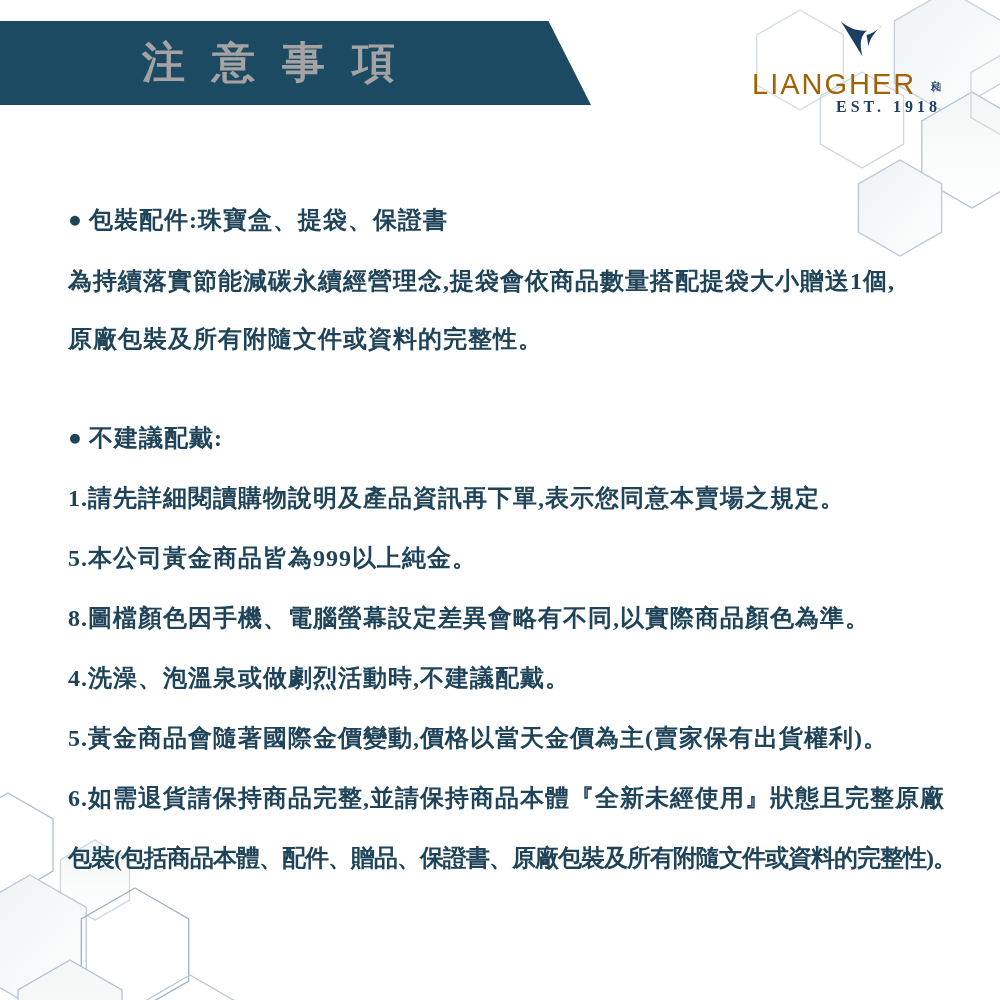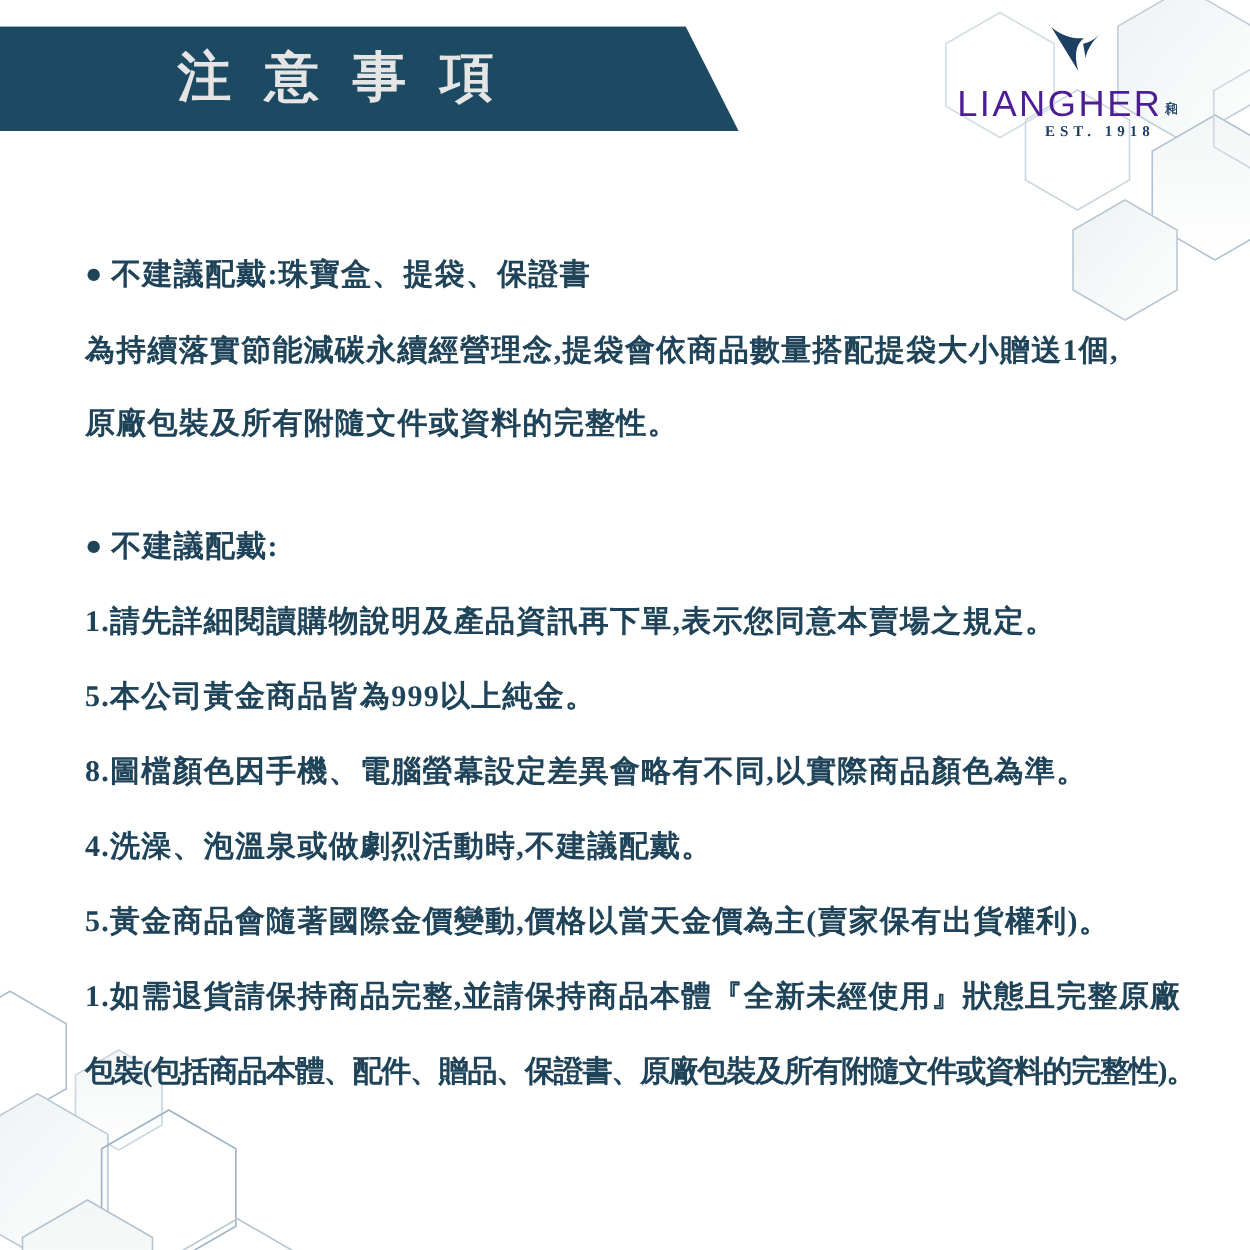--- a/index.html
+++ b/index.html
@@ -12,41 +12,40 @@
   .hex-layer{position:absolute;left:0;top:0;width:1000px;height:1000px;z-index:0;pointer-events:none;}
   
   .banner{
     position:absolute;left:0;top:21px;width:591px;height:84px;z-index:3;
     background:#1d4a63;
     clip-path:polygon(0 0,92.8% 0,100% 100%,0 100%);
   }
   .banner-title{
     width:548px;height:84px;line-height:84px;text-align:center;
     padding-left:16px;box-sizing:border-box;
-    color:#e5e5e5;font-size:43px;font-weight:700;letter-spacing:27px;
+    color:#a3a3a3;font-size:43px;font-weight:700;letter-spacing:27px;
     font-family:"Liberation Serif","DejaVu Serif",serif;
   }
   
   .logo{position:absolute;left:740px;top:18px;width:230px;height:100px;z-index:2;}
   .logo-bird{position:absolute;left:100px;top:3px;width:44px;height:37px;}
   .logo-brand{
     position:absolute;left:12px;top:50px;width:178px;
-    color:#4c1d95;font-size:29px;letter-spacing:2px;font-weight:400;
+    color:#a16207;font-size:29px;letter-spacing:2px;font-weight:400;
     font-family:"Liberation Sans","DejaVu Sans",sans-serif;
-    text-align:right;
   }
   .logo-cjk{
     position:absolute;left:189px;top:53px;
     color:#1d3f63;font-size:11px;line-height:13px;letter-spacing:1px;
     writing-mode:vertical-rl;text-orientation:upright;
     font-family:"Liberation Sans","DejaVu Sans",sans-serif;
   }
   .logo-est{
     position:absolute;left:96px;top:80px;
-    color:#1d3f63;font-size:12px;letter-spacing:4px;font-weight:700;
+    color:#1d3f63;font-size:16px;letter-spacing:4px;font-weight:700;
     font-family:"Liberation Serif","DejaVu Serif",serif;
   }
   
   .copy{position:absolute;left:68px;top:0;width:930px;z-index:2;color:#1f4459;}
   .line{
     position:absolute;left:0;white-space:nowrap;line-height:30px;
     font-size:24px;letter-spacing:1px;font-weight:600;color:#1f4459;
   }
   .tight{letter-spacing:-1px;}
   .bullet{
@@ -106,28 +105,28 @@
     <path fill="#1d3f63" d="M1 0 C9 7 19 10 27 9 C21 14 19 21 22.5 35 L1 0 Z"></path>
     <path fill="#1d3f63" d="M43 3 C36 10 31 12.5 26.5 13.5 L28.5 25 C29.5 17 36 9 43 3 Z"></path>
   </svg>
   <div class="logo-brand">LIANGHER</div>
   <div class="logo-cjk">良和</div>
   <div class="logo-est">EST. 1918</div>
 </div>
 
 <div class="copy">
 
-  <div class="line t-h1"><span class="bullet">●</span><span>不建議配戴:珠寶盒、提袋、保證書</span></div>
+  <div class="line t-h1"><span class="bullet">●</span><span>包裝配件:珠寶盒、提袋、保證書</span></div>
 
   <div class="line t-p1">為持續落實節能減碳永續經營理念,提袋會依商品數量搭配提袋大小贈送1個,</div>
   <div class="line t-p2">原廠包裝及所有附隨文件或資料的完整性。</div>
 
   <div class="line t-h2"><span class="bullet">●</span><span>不建議配戴:</span></div>
 
   <div class="line t-i0">1.請先詳細閱讀購物說明及產品資訊再下單,表示您同意本賣場之規定。</div>
   <div class="line t-i1">5.本公司黃金商品皆為999以上純金。</div>
   <div class="line t-i2">8.圖檔顏色因手機、電腦螢幕設定差異會略有不同,以實際商品顏色為準。</div>
   <div class="line t-i3">4.洗澡、泡溫泉或做劇烈活動時,不建議配戴。</div>
   <div class="line t-i4">5.黃金商品會隨著國際金價變動,價格以當天金價為主(賣家保有出貨權利)。</div>
-  <div class="line t-i5">1.如需退貨請保持商品完整,並請保持商品本體『全新未經使用』狀態且完整原廠</div>
+  <div class="line t-i5">6.如需退貨請保持商品完整,並請保持商品本體『全新未經使用』狀態且完整原廠</div>
   <div class="line t-i6 tight">包裝(包括商品本體、配件、贈品、保證書、原廠包裝及所有附隨文件或資料的完整性)。</div>
 
 </div>
 
 </body></html>

